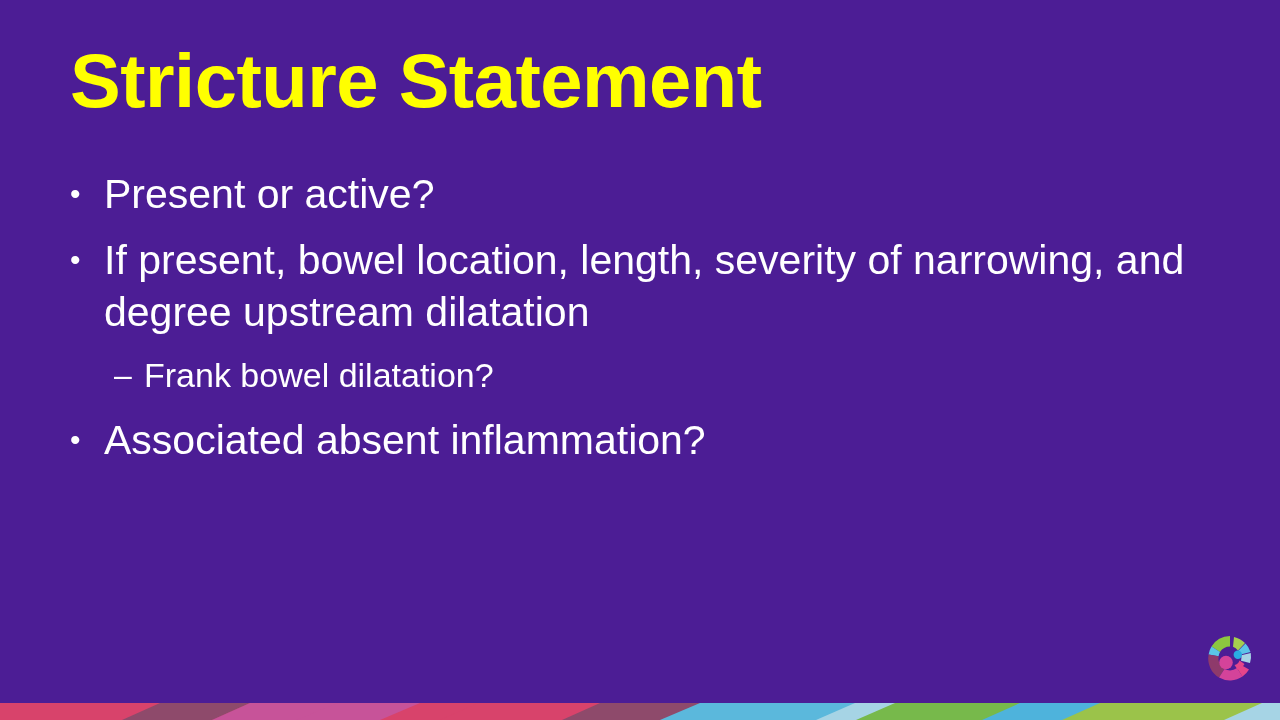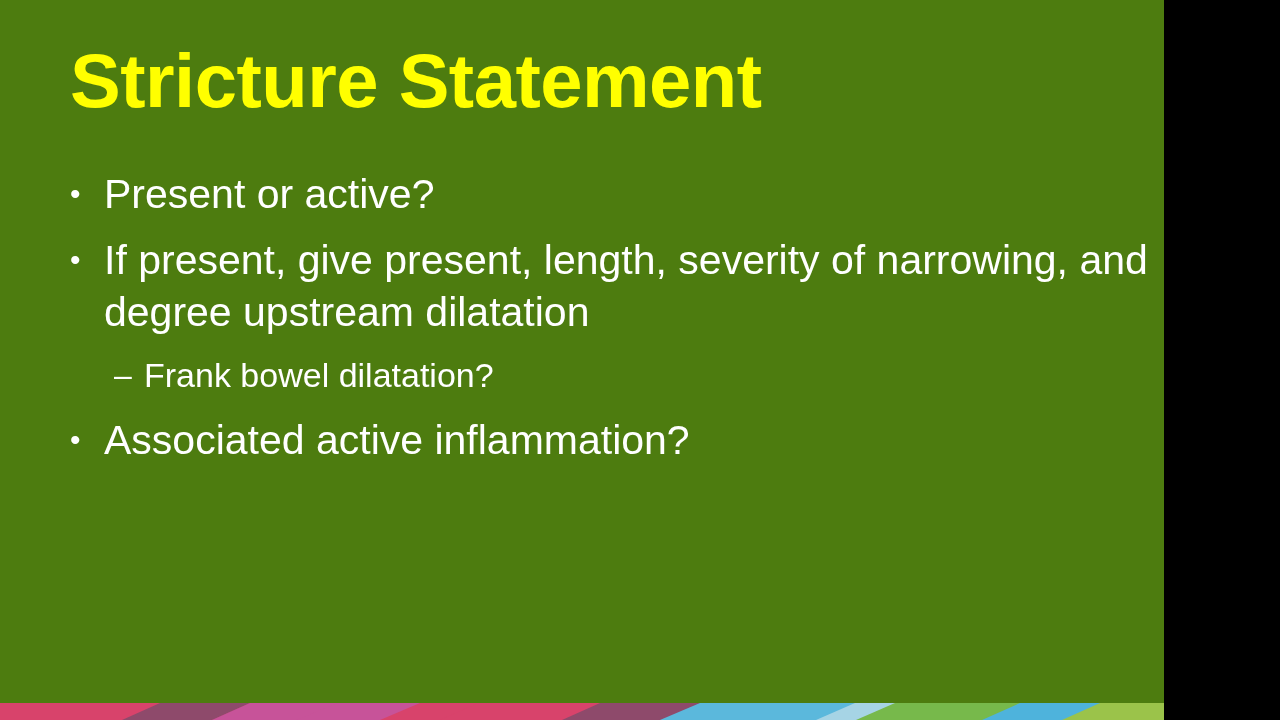--- a/index.html
+++ b/index.html
@@ -2,23 +2,23 @@
 <html><head>
 <meta charset="utf-8">
 <style>
   html, body {
     margin: 0;
     padding: 0;
     background: #000000;
   }
   #slide {
     position: relative;
-    width: 1164px;
+    width: 1280px;
     height: 720px;
-    background: #4d7c0f;
+    background: #4c1d95;
     overflow: hidden;
     font-family: "Liberation Sans", sans-serif;
   }
 
   
   #slide-title {
     position: absolute;
     left: 70px;
     top: 42px;
     font-size: 76px;
@@ -101,31 +101,31 @@
 
   <div id="body-list">
 
     <div class="bullet-row level-1">
       <span class="bullet-mark">•</span>
       <span class="bullet-text">Present or active?</span>
     </div>
 
     <div class="bullet-row level-1">
       <span class="bullet-mark">•</span>
-      <span class="bullet-text">If present, give present, length, severity of narrowing, and degree upstream dilatation</span>
+      <span class="bullet-text">If present, bowel location, length, severity of narrowing, and degree upstream dilatation</span>
     </div>
 
     <div class="bullet-row level-2">
       <span class="bullet-mark">–</span>
       <span class="bullet-text">Frank bowel dilatation?</span>
     </div>
 
     <div class="bullet-row level-1">
       <span class="bullet-mark">•</span>
-      <span class="bullet-text">Associated active inflammation?</span>
+      <span class="bullet-text">Associated absent inflammation?</span>
     </div>
 
   </div>
 
   <div id="corner-logo">
     <svg width="52" height="52" viewBox="0 0 52 52" xmlns="http://www.w3.org/2000/svg">
 
       <path d="M26 4 A22 22 0 0 0 7.5 14.5 L16 20 A12 12 0 0 1 26 14.5 Z" fill="#8CC63F"></path>
       <path d="M7.5 14.5 A22 22 0 0 0 4.6 22.5 L14.6 24.2 A12 12 0 0 1 16 20 Z" fill="#5BC5E8"></path>
       <path d="M4.6 22.5 A22 22 0 0 0 15 45.5 L20.5 37 A12 12 0 0 1 14.6 24.2 Z" fill="#8E3A6B"></path>

